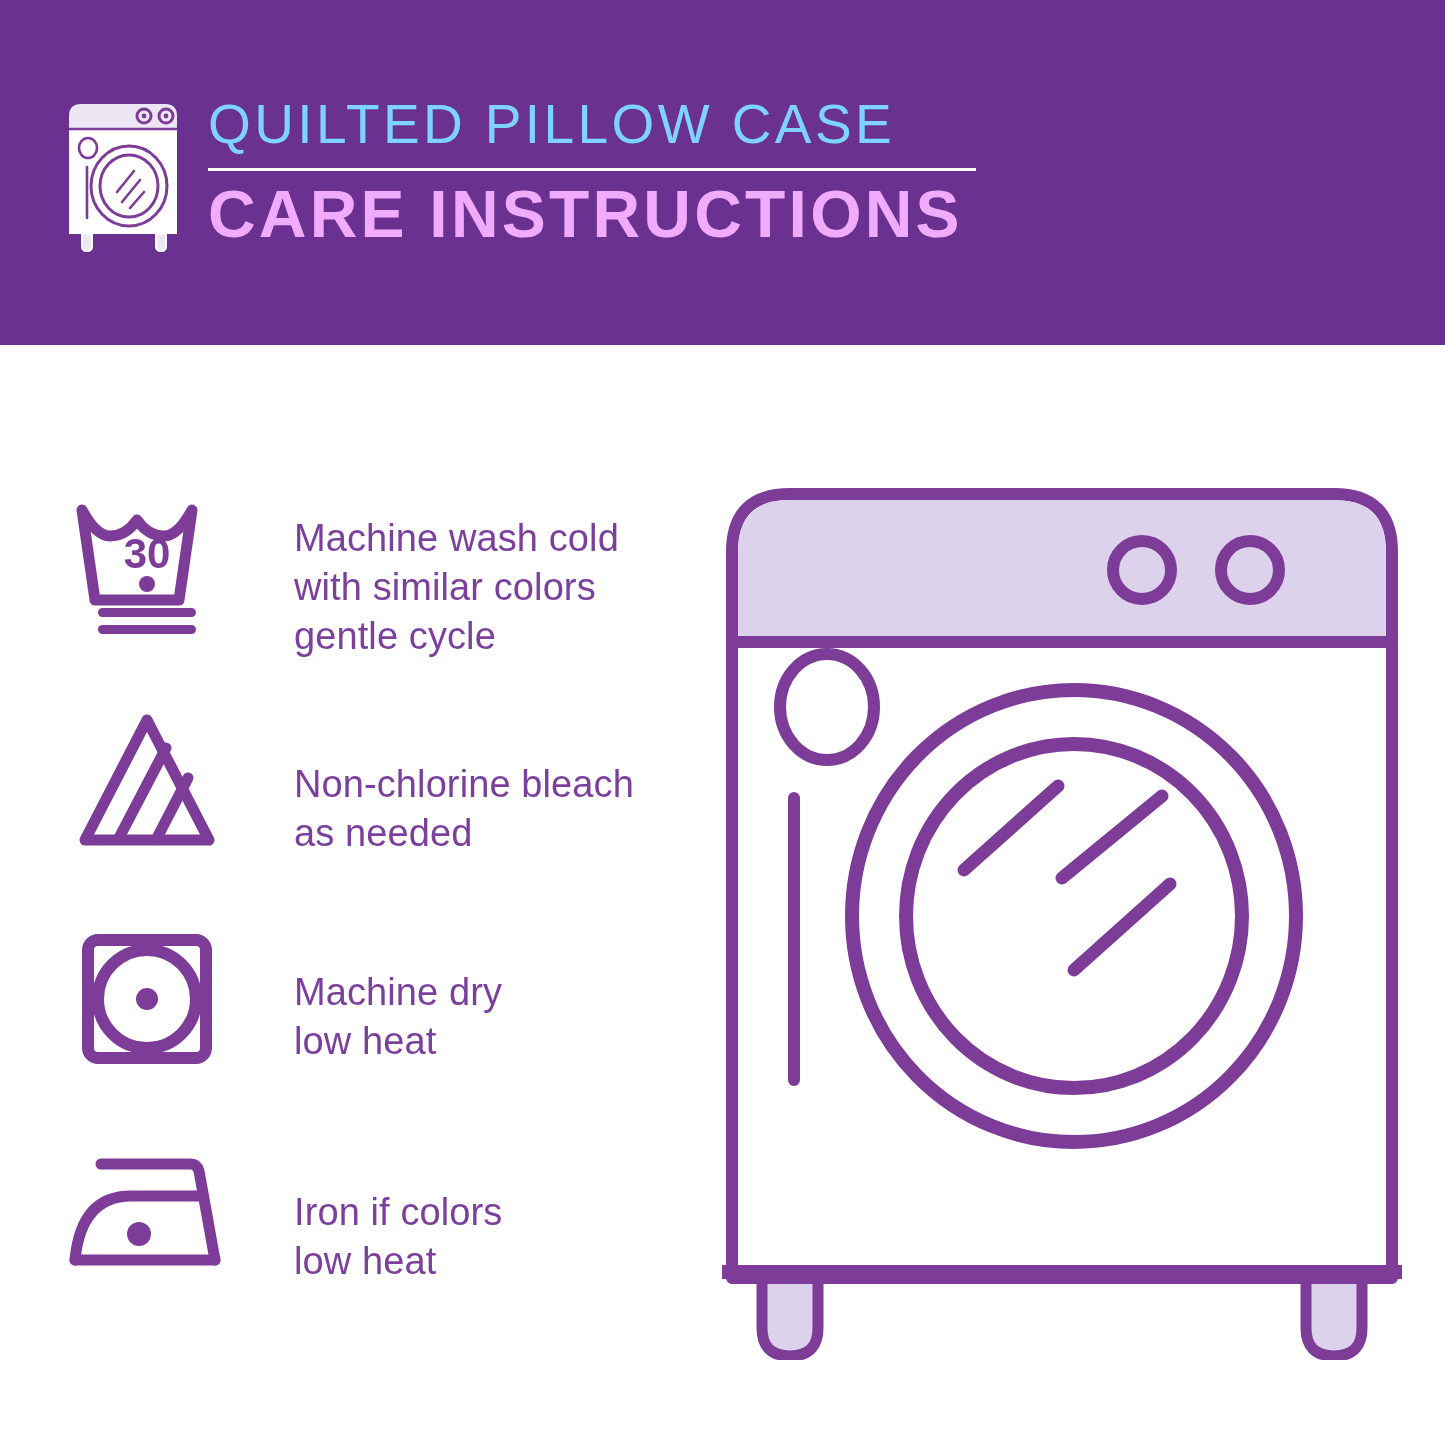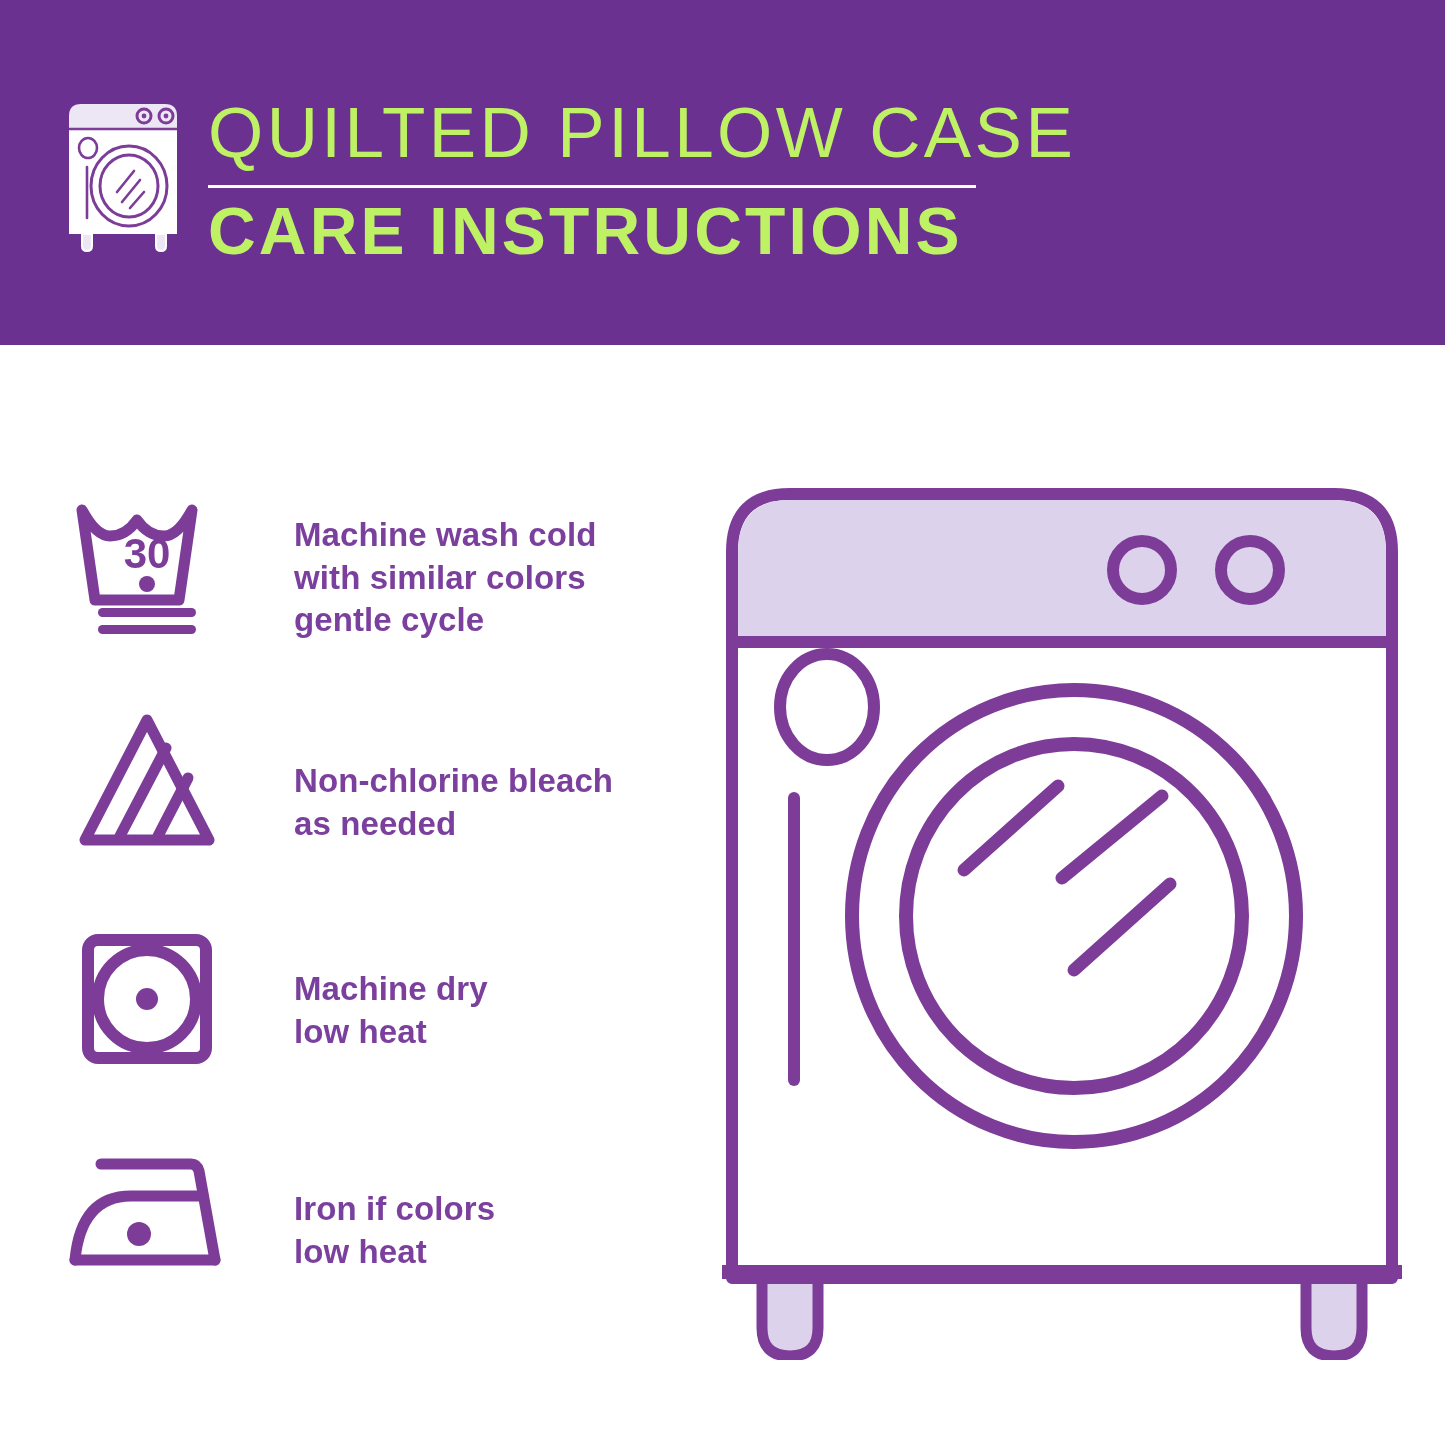--- a/index.html
+++ b/index.html
@@ -35,40 +35,40 @@
     height: 155px;
   }
   #header-text-block {
     position: absolute;
     left: 208px;
     top: 96px;
     width: 790px;
   }
   #title-main {
     font-family: "Liberation Sans", sans-serif;
-    font-size: 71px;
+    font-size: 55px;
     font-weight: 300;
     letter-spacing: 3.4px;
-    color: #bef264;
+    color: #7dd3fc;
     line-height: 1.05;
     white-space: nowrap;
   }
   #title-divider {
     width: 768px;
     height: 3px;
     background: #ffffff;
     margin-top: 14px;
     margin-bottom: 9px;
   }
   #title-sub {
     font-family: "Liberation Sans", sans-serif;
     font-size: 66px;
     font-weight: 700;
     letter-spacing: 3.2px;
-    color: #bef264;
+    color: #f0abfc;
     line-height: 1.05;
     white-space: nowrap;
   }
 
   
   #instructions {
     position: absolute;
     left: 62px;
     top: 492px;
     width: 620px;
@@ -83,22 +83,22 @@
     width: 170px;
     min-width: 170px;
     height: 150px;
     display: flex;
     align-items: center;
     justify-content: center;
   }
   .care-label {
     margin-left: 62px;
     font-family: "Liberation Sans", sans-serif;
-    font-size: 33px;
-    font-weight: 700;
+    font-size: 38px;
+    font-weight: 400;
     color: #7B3F9D;
     line-height: 1.29;
     letter-spacing: 0.1px;
     white-space: pre-line;
   }
   .row-wash .care-label   { padding-top: 22px; }
   .row-bleach .care-label { padding-top: 52px; }
   .row-dry .care-label    { padding-top: 44px; }
   .row-iron .care-label   { padding-top: 48px; }
 

